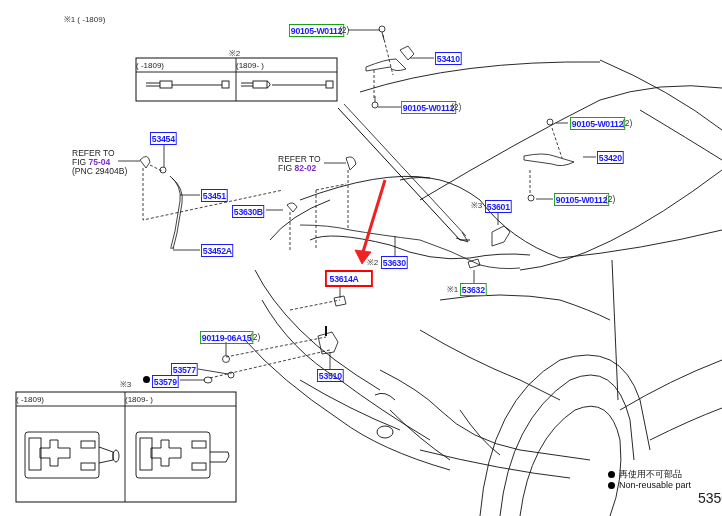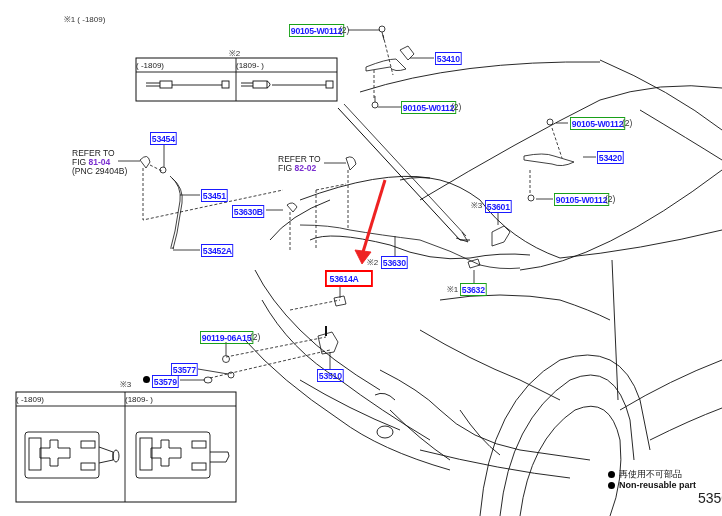--- a/index.html
+++ b/index.html
@@ -195,21 +195,21 @@
   <div class="note-mark" style="left:229px;top:49px;">※2</div>
   <div class="tbl-head" style="left:136px;top:61px;width:100px;">(      -1809)</div>
   <div class="tbl-head" style="left:236px;top:61px;width:101px;">(1809-      )</div>
 
   <div class="note-mark" style="left:120px;top:380px;">※3</div>
   <div class="tbl-head" style="left:16px;top:395px;width:109px;">(      -1809)</div>
   <div class="tbl-head" style="left:125px;top:395px;width:111px;">(1809-      )</div>
 
   <div class="txt ref" style="left:72px;top:149px;">
     <div>REFER TO</div>
-    <div><span>FIG </span><span class="fig">81-04</span></div>
+    <div><span>FIG </span><span class="fig">75-04</span></div>
     <div>(PNC 29404B)</div>
   </div>
   <div class="txt ref" style="left:278px;top:155px;">
     <div>REFER TO</div>
     <div><span>FIG </span><span class="fig">82-02</span></div>
   </div>
 
   <span class="pn green" style="left:289px;top:24px;">90105-W0112</span>
   <span class="qty" style="left:339px;top:25px;">(2)</span>
 
@@ -246,16 +246,16 @@
   <span class="qty" style="left:250px;top:332px;">(2)</span>
 
   <span class="pn blue" style="left:171px;top:363px;">53577</span>
 
   <span class="legend" style="left:143px;top:374px;"><span class="dot"></span></span>
   <span class="pn blue" style="left:152px;top:375px;">53579</span>
 
   <span class="pn blue" style="left:317px;top:369px;">53510</span>
 
   <div class="legend" style="left:608px;top:469px;"><span class="dot"></span><span>再使用不可部品</span></div>
-  <div class="legend" style="left:608px;top:480px;font-weight:bold;"><span class="dot"></span><span>Non-reusable part</span></div>
+  <div class="legend" style="left:608px;top:480px;"><span class="dot"></span><span>Non-reusable part</span></div>
 
   <div class="txt" style="left:698px;top:494px;font-size:14px;">53509</div>
 </div>
 
 </body></html>

